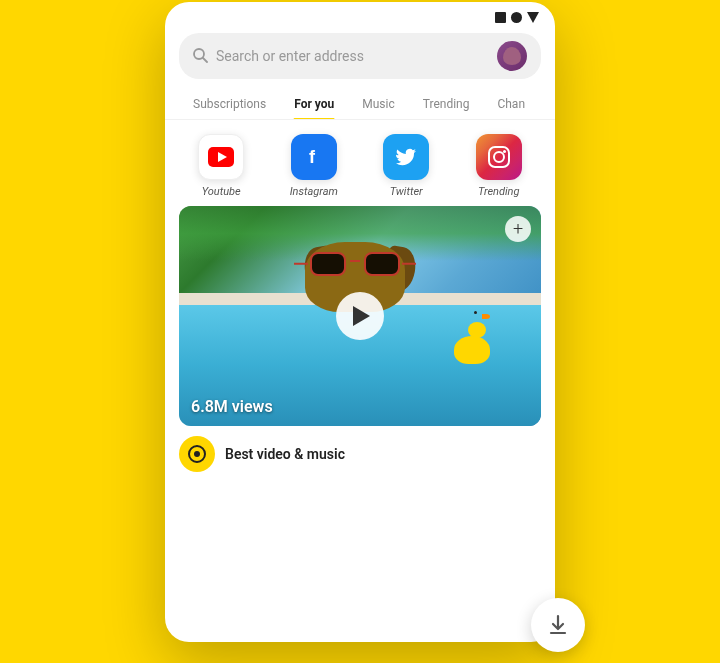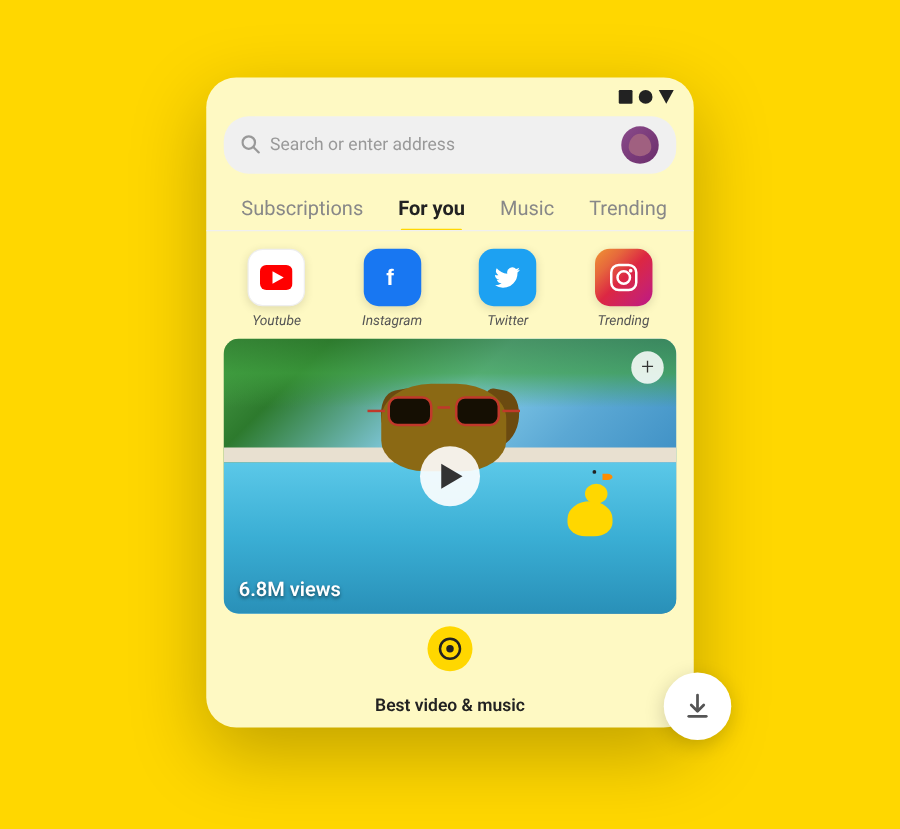--- a/index.html
+++ b/index.html
@@ -23,22 +23,22 @@
       height: 100%;
       top: 0;
       left: 0;
       background: #FFD700;
     }
 
     
     .phone-mockup {
       position: relative;
       width: 390px;
-      height: 520px;
-      background: #fef9c3;
+      height: 640px;
+      background: #ffffff;
       border-radius: 24px;
       box-shadow: 0 20px 60px rgba(0,0,0,0.25);
       overflow: hidden;
       z-index: 10;
       margin-top: -20px;
     }
 
     
     .status-bar {
       display: flex;
@@ -120,21 +120,21 @@
       display: flex;
       align-items: center;
       padding: 0 14px;
       border-bottom: 1px solid #f0f0f0;
       gap: 0;
       overflow: hidden;
     }
 
     .nav-tab {
       padding: 8px 14px;
-      font-size: 16px;
+      font-size: 12px;
       color: #888;
       white-space: nowrap;
       cursor: pointer;
       position: relative;
     }
 
     .nav-tab.active {
       color: #222;
       font-weight: 700;
     }
@@ -444,22 +444,21 @@
       font-size: 16px;
       font-weight: 600;
       text-shadow: 0 1px 3px rgba(0,0,0,0.5);
     }
 
     
     .bottom-bar {
       display: flex;
       align-items: center;
       padding: 10px 14px;
-      gap: 20px;
-      flex-direction: column;
+      gap: 10px;
     }
 
     .bottom-icon-circle {
       width: 36px;
       height: 36px;
       border-radius: 50%;
       background: #FFD700;
       display: flex;
       align-items: center;
       justify-content: center;

